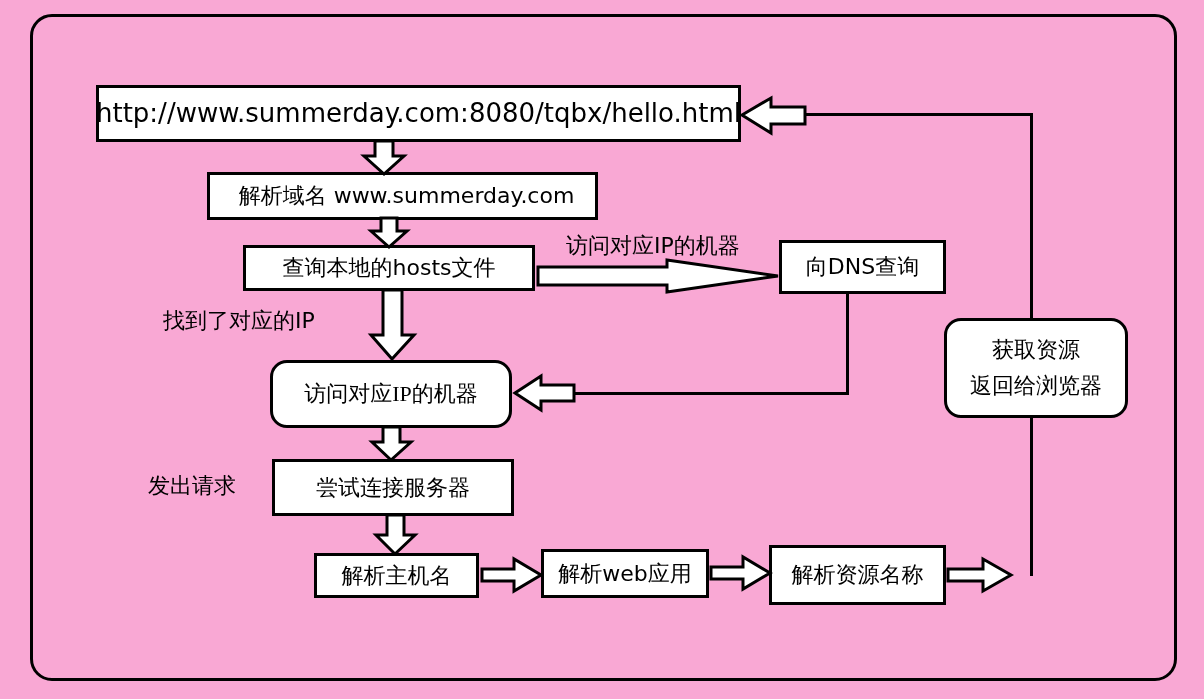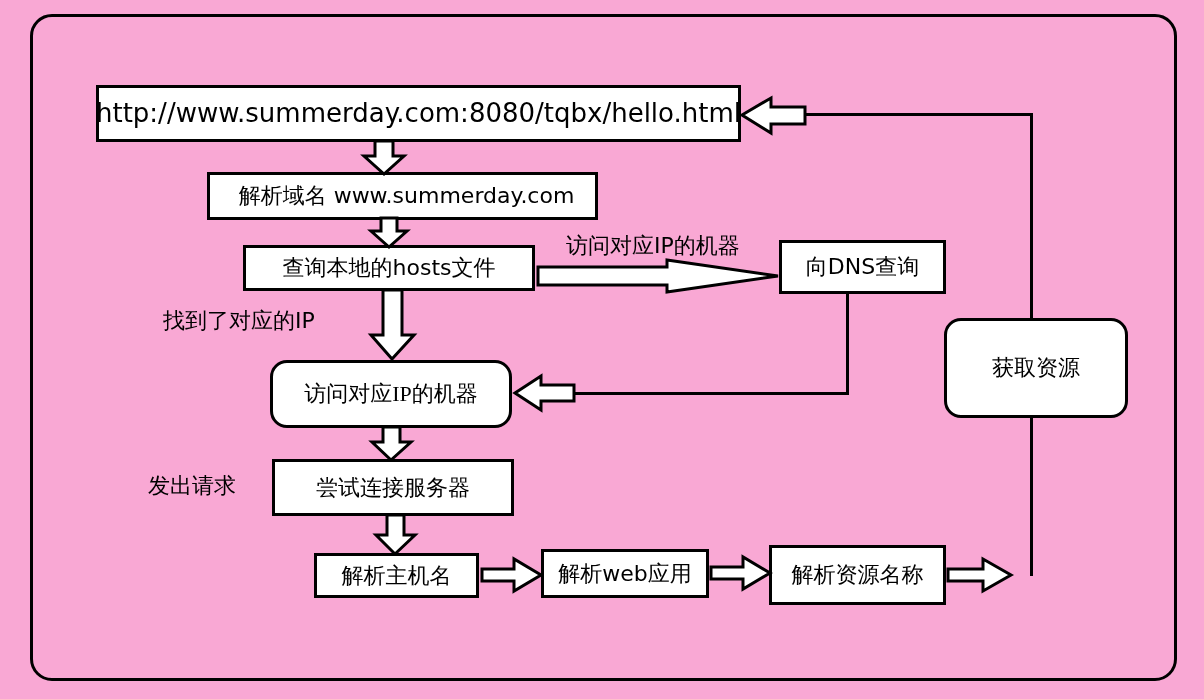--- a/index.html
+++ b/index.html
@@ -92,20 +92,21 @@
   <div class="node" style="left:541px; top:549px; width:168px; height:49px; font-size:22px;text-align:right;">
     <span>解析web应用</span>
   </div>
 
   <div class="node" style="left:769px; top:545px; width:177px; height:60px; font-size:22px;text-align:center;">
     <span>解析资源名称</span>
   </div>
 
   <div class="node rounded multiline" style="left:944px; top:318px; width:184px; height:100px; font-size:22px;">
     <span>获取资源</span>
+    <span style="margin-top:10px;">返回给浏览器</span>
   </div>
 
   <div class="label" style="left:566px; top:234px; font-size:22px;">访问对应IP的机器</div>
 
   <div class="label" style="left:163px; top:309px; font-size:22px;">找到了对应的IP</div>
 
   <div class="label" style="left:148px; top:474px; font-size:22px;">发出请求</div>
 
   <svg class="arrow" style="left:363px; top:140px;" width="50" height="36">
     <polygon points="12,1 30,1 30,16 41,16 21,34 1,16 12,16"></polygon>

